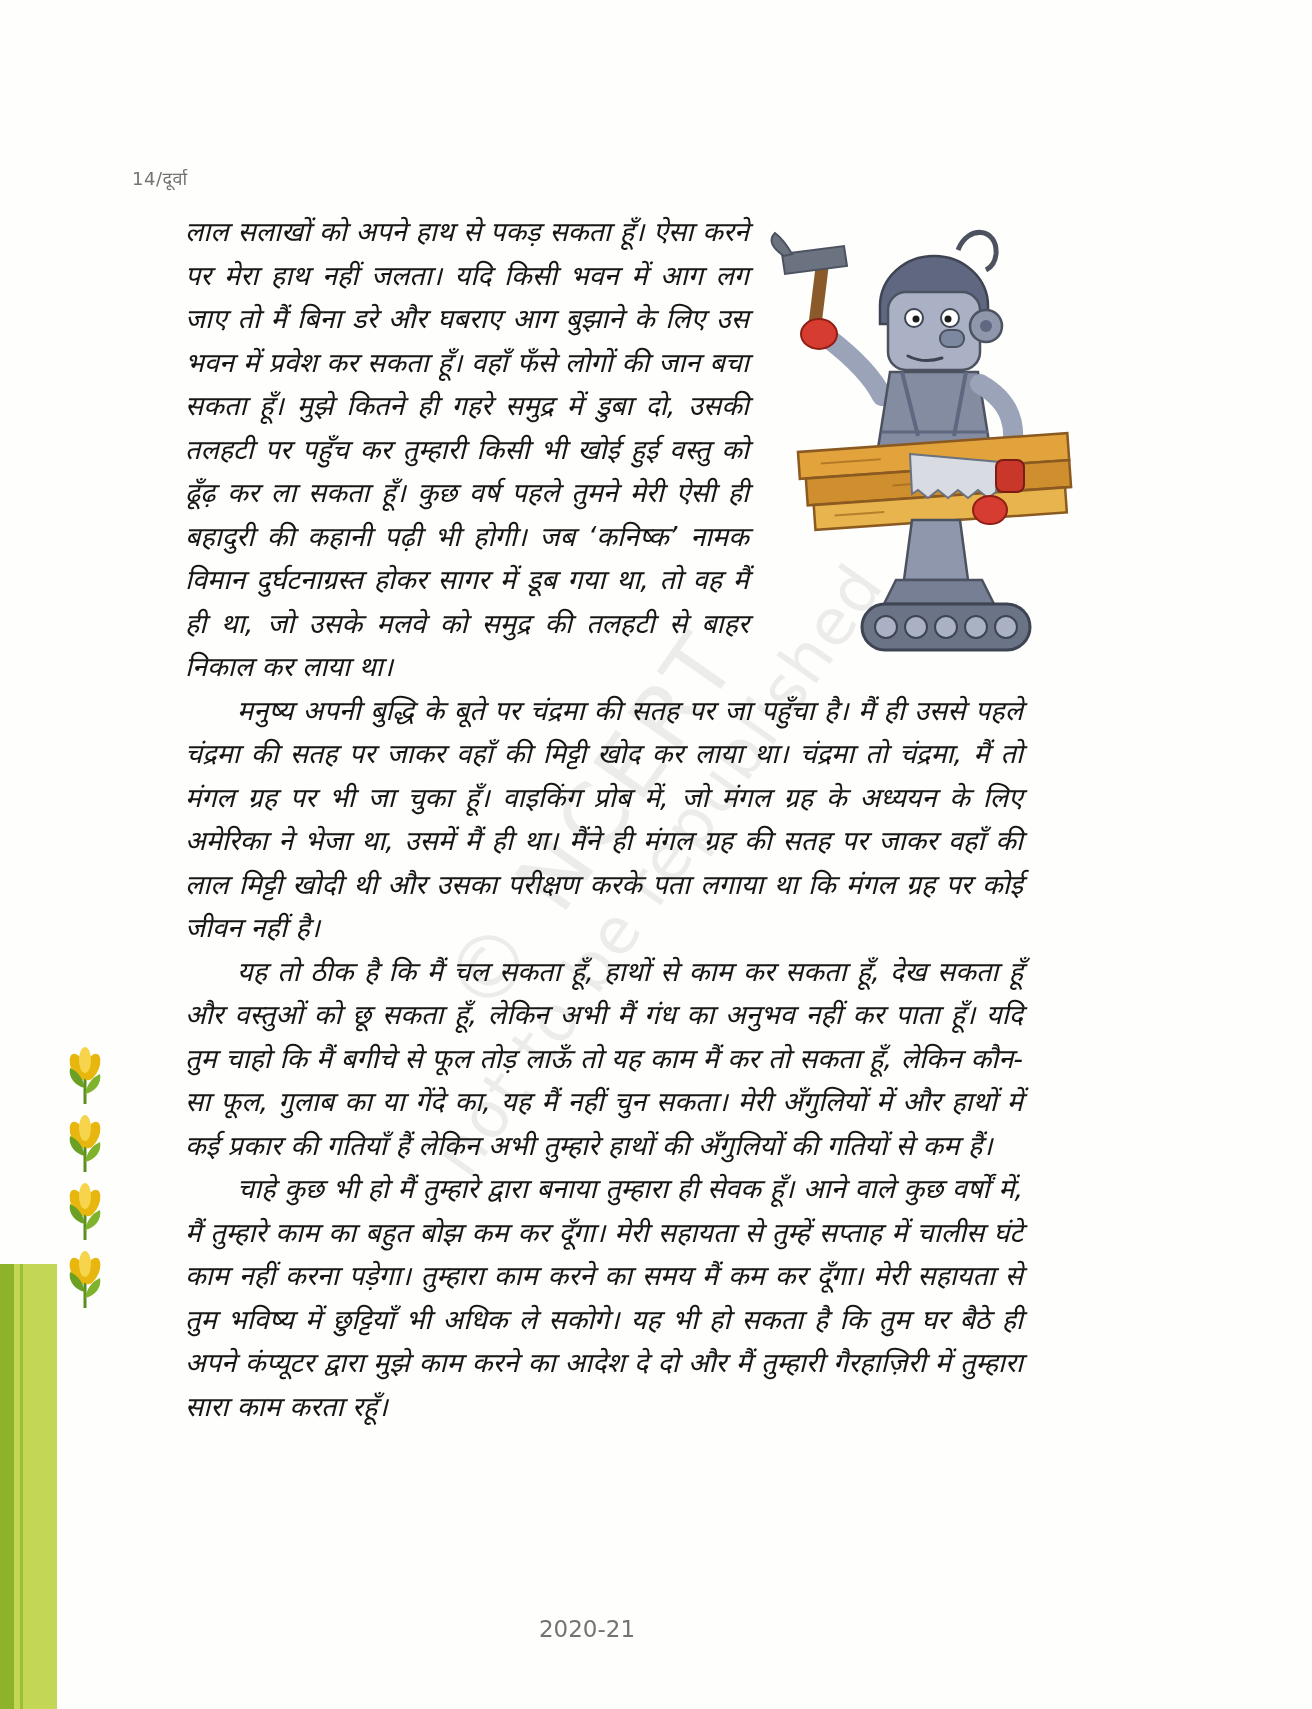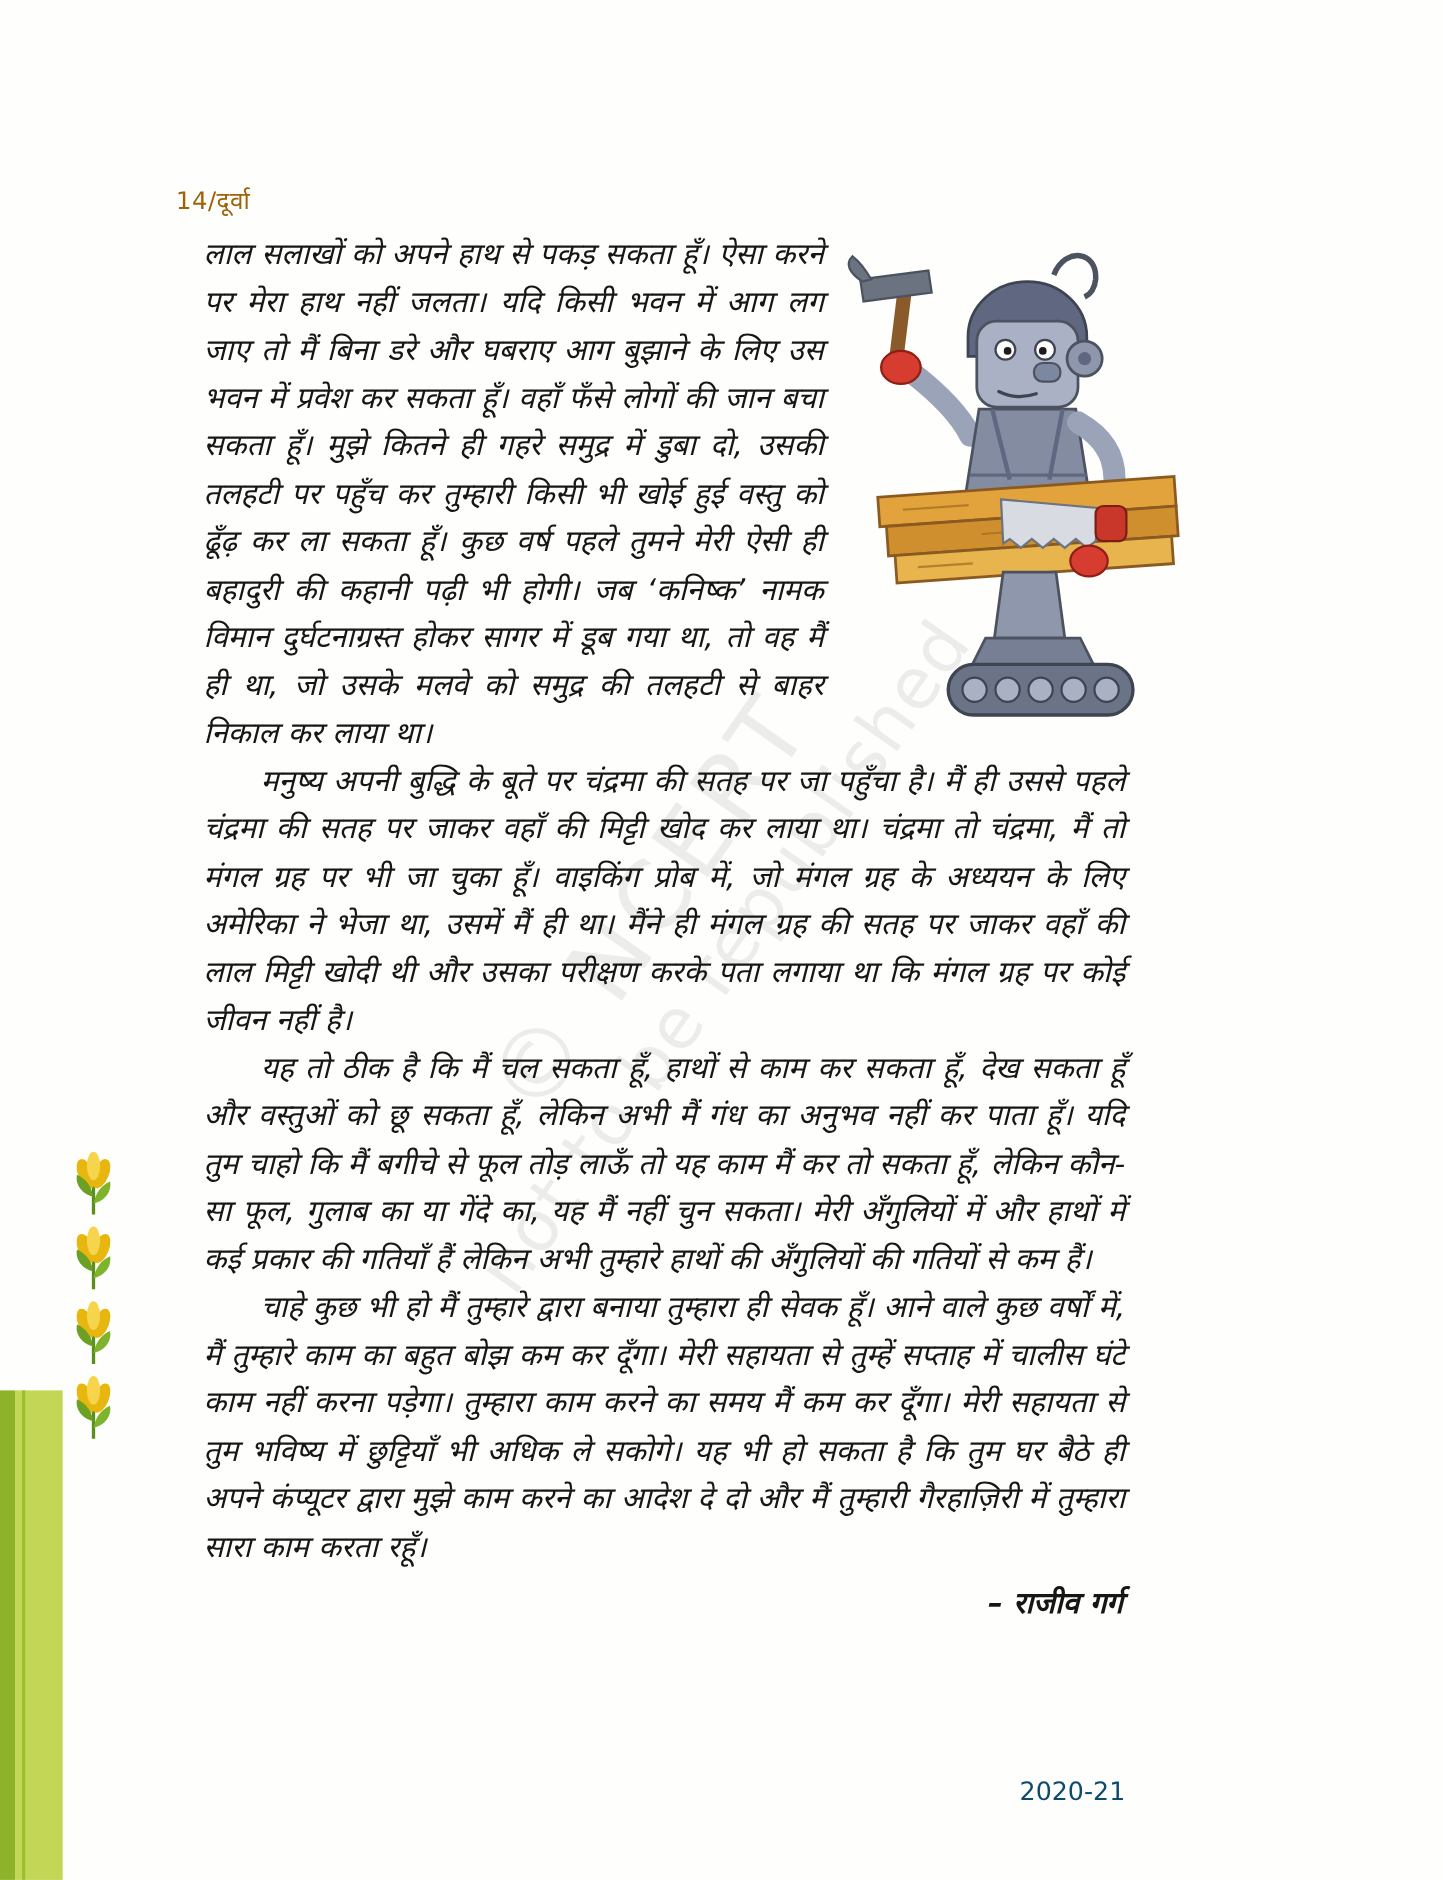--- a/index.html
+++ b/index.html
@@ -8,22 +8,22 @@
 
   .page {
     position:relative;
     width:1312px; height:1709px;
     background:#fefefc;
     overflow:hidden;
     margin:0 auto;
   }
 
   .page-header {
-    position:absolute; top:166px; left:160px;
-    font-size:22px; color:#a16207; letter-spacing:.5px;
+    position:absolute; top:166px; left:132px;
+    font-size:18px; color:#737373; letter-spacing:.5px;
   }
 
   .content {
     position:absolute; top:210px; left:185px; width:838px;
     font-size:27px; line-height:43.5px;
     color:#161616; text-align:justify;font-style:italic;
   }
   .content p { text-indent:52px; }
   .content p.continued { text-indent:0; }
 
@@ -58,22 +58,22 @@
   .green-bar {
     position:absolute; left:0; top:1264px; width:57px; height:445px;
     background:linear-gradient(to right, #8db32b 0 14px, #c3d655 14px 100%);
   }
   .green-bar .inner-line {
     position:absolute; left:20px; top:0; width:3px; height:100%;
     background:#9cbf34;
   }
 
   .page-footer {
-    position:absolute; left:185px; top:1616px; width:838px;
-    text-align:right; font-size:23px; color:#0c4a6e;
+    position:absolute; left:168px; top:1616px; width:838px;
+    text-align:center; font-size:23px; color:#737373;
   }
 </style>
 </head>
 <body>
 
 <div class="page">
 
   <div class="watermark">
     <div class="wm1">© NCERT</div>
     <div class="wm2">not to be republished</div>
@@ -141,21 +141,20 @@
         <circle cx="214" cy="421" r="11" fill="#aab1c4" stroke="#3e4452" stroke-width="2"></circle>
         <circle cx="244" cy="421" r="11" fill="#aab1c4" stroke="#3e4452" stroke-width="2"></circle>
       </svg>
     </div>
 
     <p class="continued">लाल सलाखों को अपने हाथ से पकड़ सकता हूँ। ऐसा करने पर मेरा हाथ नहीं जलता। यदि किसी भवन में आग लग जाए तो मैं बिना डरे और घबराए आग बुझाने के लिए उस भवन में प्रवेश कर सकता हूँ। वहाँ फँसे लोगों की जान बचा सकता हूँ। मुझे कितने ही गहरे समुद्र में डुबा दो, उसकी तलहटी पर पहुँच कर तुम्हारी किसी भी खोई हुई वस्तु को ढूँढ़ कर ला सकता हूँ। कुछ वर्ष पहले तुमने मेरी ऐसी ही बहादुरी की कहानी पढ़ी भी होगी। जब ‘कनिष्क’ नामक विमान दुर्घटनाग्रस्त होकर सागर में डूब गया था, तो वह मैं ही था, जो उसके मलवे को समुद्र की तलहटी से बाहर निकाल कर लाया था।</p>
     <p>मनुष्य अपनी बुद्धि के बूते पर चंद्रमा की सतह पर जा पहुँचा है। मैं ही उससे पहले चंद्रमा की सतह पर जाकर वहाँ की मिट्टी खोद कर लाया था। चंद्रमा तो चंद्रमा, मैं तो मंगल ग्रह पर भी जा चुका हूँ। वाइकिंग प्रोब में, जो मंगल ग्रह के अध्ययन के लिए अमेरिका ने भेजा था, उसमें मैं ही था। मैंने ही मंगल ग्रह की सतह पर जाकर वहाँ की लाल मिट्टी खोदी थी और उसका परीक्षण करके पता लगाया था कि मंगल ग्रह पर कोई जीवन नहीं है।</p>
     <p>यह तो ठीक है कि मैं चल सकता हूँ, हाथों से काम कर सकता हूँ, देख सकता हूँ और वस्तुओं को छू सकता हूँ, लेकिन अभी मैं गंध का अनुभव नहीं कर पाता हूँ। यदि तुम चाहो कि मैं बगीचे से फूल तोड़ लाऊँ तो यह काम मैं कर तो सकता हूँ, लेकिन कौन-सा फूल, गुलाब का या गेंदे का, यह मैं नहीं चुन सकता। मेरी अँगुलियों में और हाथों में कई प्रकार की गतियाँ हैं लेकिन अभी तुम्हारे हाथों की अँगुलियों की गतियों से कम हैं।</p>
     <p>चाहे कुछ भी हो मैं तुम्हारे द्वारा बनाया तुम्हारा ही सेवक हूँ। आने वाले कुछ वर्षों में, मैं तुम्हारे काम का बहुत बोझ कम कर दूँगा। मेरी सहायता से तुम्हें सप्ताह में चालीस घंटे काम नहीं करना पड़ेगा। तुम्हारा काम करने का समय मैं कम कर दूँगा। मेरी सहायता से तुम भविष्य में छुट्टियाँ भी अधिक ले सकोगे। यह भी हो सकता है कि तुम घर बैठे ही अपने कंप्यूटर द्वारा मुझे काम करने का आदेश दे दो और मैं तुम्हारी गैरहाज़िरी में तुम्हारा सारा काम करता रहूँ।</p>
 
-    <div class="author-line">– राजीव गर्ग</div>
   </div>
 
   <div class="corn-stack">
     <svg width="46" height="60" viewBox="0 0 46 60">
       <defs>
         <g id="corn-glyph">
           <path d="M23 58 L23 28" stroke="#5a8f1e" stroke-width="3"></path>
           <ellipse cx="16" cy="21" rx="7" ry="14" fill="#e8b70f" transform="rotate(-22 16 21)"></ellipse>
           <ellipse cx="30" cy="21" rx="7" ry="14" fill="#e8b70f" transform="rotate(22 30 21)"></ellipse>
           <ellipse cx="23" cy="14" rx="6" ry="13" fill="#f6d44c"></ellipse>

